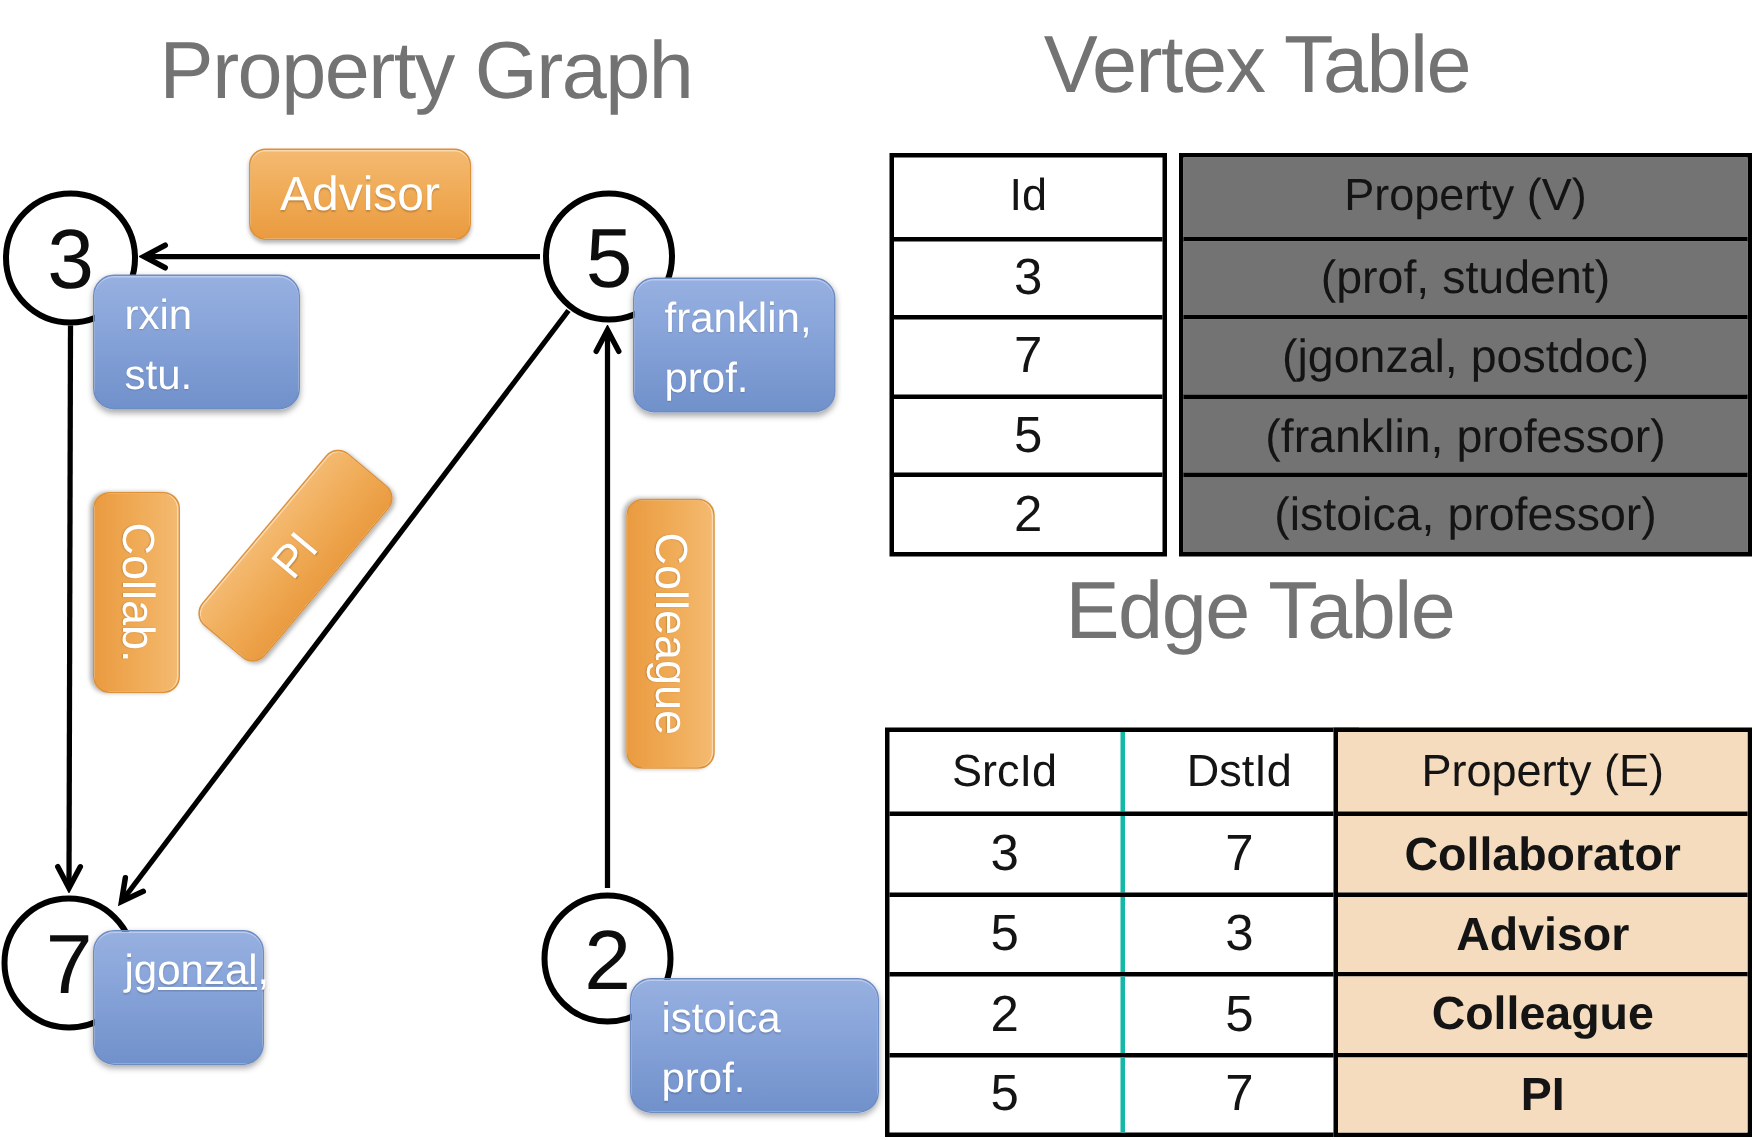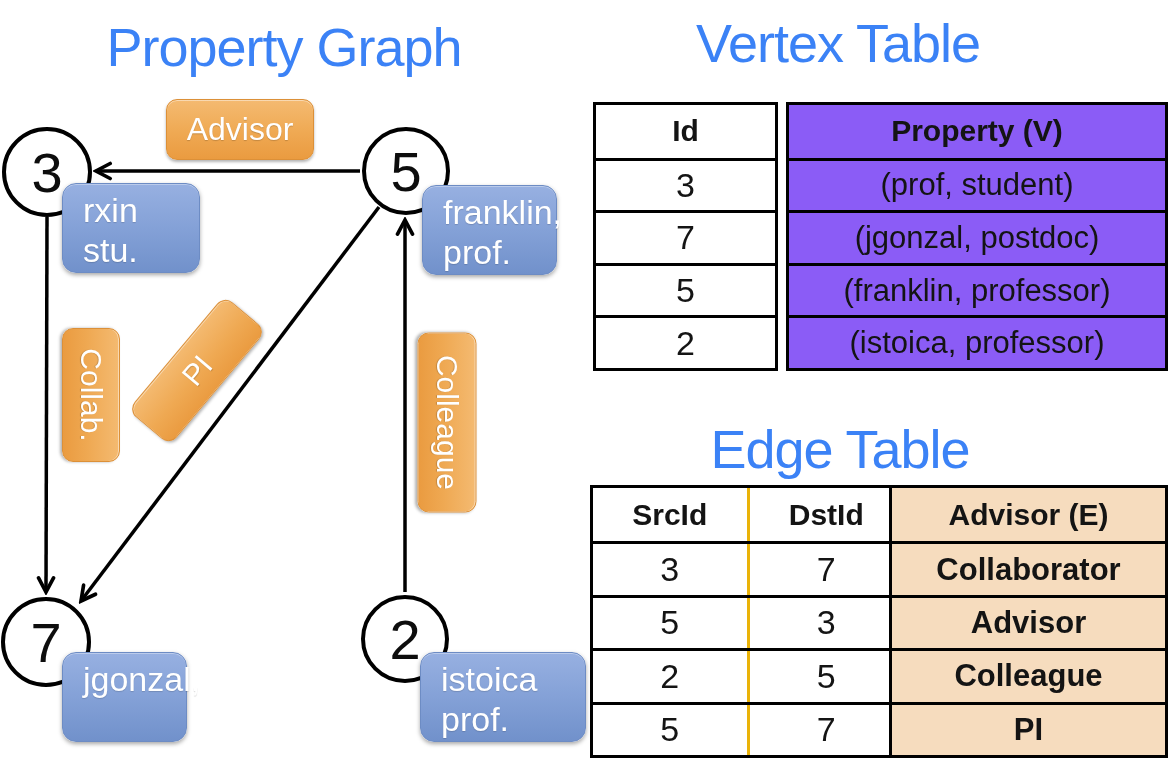--- a/index.html
+++ b/index.html
@@ -2,21 +2,21 @@
 <html><head>
 <meta charset="utf-8">
 <style>
   html,body{margin:0;padding:0;background:#fff;}
   #stage{
     position:relative;width:1170px;height:760px;background:#ffffff;
     font-family:"Liberation Sans", sans-serif;overflow:hidden;color:#111;
   }
   .title{
     position:absolute;transform:translateX(-50%);
-    font-size:54px;color:#3b82f6;white-space:nowrap;letter-spacing:-1px;
+    font-size:54px;color:#737373;white-space:nowrap;letter-spacing:-1px;
   }
   
   #edge-svg{position:absolute;left:0;top:0;z-index:1;}
   
   .node{
     position:absolute;border-radius:50%;background:#fff;border:4px solid #000;
     display:flex;align-items:center;justify-content:center;z-index:2;box-sizing:border-box;
   }
   .node span{font-size:56px;color:#0d0d0d;}
   
@@ -27,48 +27,48 @@
     box-shadow:inset 0 1px 0 rgba(255,255,255,.45), 0 2px 3px rgba(0,0,0,.3);
     display:flex;align-items:center;justify-content:center;
     color:#fff;font-size:30px;text-shadow:0 1px 1px rgba(0,0,0,.18);
   }
   
   .vbox{
     position:absolute;z-index:4;border-radius:14px;box-sizing:border-box;
     background:linear-gradient(180deg,#97b0e1 0%,#84a1d7 50%,#7191cb 100%);
     border:1px solid #6d8cc4;
     box-shadow:inset 0 1px 0 rgba(255,255,255,.35), 0 2px 4px rgba(0,0,0,.35);
-    color:#fff;font-size:34px;line-height:40px;padding:6px 0 0 20px;
+    color:#fff;font-size:28px;line-height:40px;padding:6px 0 0 20px;
     text-shadow:0 1px 1px rgba(0,0,0,.15);
   }
   
   .tbl{
     position:absolute;box-sizing:border-box;border:3px solid #000;background:#fff;
     display:grid;grid-template-rows:repeat(5,1fr);z-index:2;
   }
   .tbl .row{display:flex;align-items:center;justify-content:center;box-sizing:border-box;}
   .tbl .row + .row{border-top:3px solid #000;}
   .tbl .cell{
     flex:1;height:100%;display:flex;align-items:center;justify-content:center;
     box-sizing:border-box;font-size:31px;color:#141414;
   }
   .tbl .cell.num{font-size:34px;}
-  .tbl .hdr{font-weight:bold;font-size:30px;}
-  .cell.c-divider{border-left:3px solid #eab308;}
-  .fill-v{background:#8b5cf6;}
+  .tbl .hdr{font-weight:normal;font-size:30px;}
+  .cell.c-divider{border-left:3px solid #14b8a6;}
+  .fill-v{background:#737373;}
   .fill-e{background:#f6dcbe;font-weight:bold;}
 </style>
 </head>
 <body>
 
 <div id="stage">
 
   <div class="title" style="left:284px;top:16px;">Property Graph</div>
   <div class="title" style="left:838px;top:12px;">Vertex Table</div>
-  <div class="title" style="left:840px;top:418px;">Edge Table</div>
+  <div class="title" style="left:840px;top:376px;">Edge Table</div>
 
   <svg id="edge-svg" width="585" height="760" viewBox="0 0 585 760">
     <defs>
       <marker id="arrow" viewBox="0 0 12 12" refX="10" refY="6" markerWidth="20" markerHeight="20" markerUnits="userSpaceOnUse" orient="auto">
         <path d="M1.5,1.5 L10,6 L1.5,10.5" fill="none" stroke="#000" stroke-width="2.2" stroke-linecap="round"></path>
       </marker>
     </defs>
     <line x1="360" y1="171" x2="96" y2="171" stroke="#000" stroke-width="3.5" marker-end="url(#arrow)"></line>
     <line x1="47" y1="217" x2="46" y2="592" stroke="#000" stroke-width="3.5" marker-end="url(#arrow)"></line>
     <line x1="379" y1="207" x2="81" y2="601" stroke="#000" stroke-width="3.5" marker-end="url(#arrow)"></line>
@@ -94,21 +94,21 @@
   <div class="elabel" style="left:357px;top:393px;width:180px;height:59px;transform:rotate(90deg);">Colleague</div>
 
   <div class="vbox" style="left:62px;top:183px;width:138px;height:90px;">
     <div>rxin</div>
     <div>stu.</div>
   </div>
   <div class="vbox" style="left:422px;top:185px;width:135px;height:90px;">
     <div>franklin,</div>
     <div>prof.</div>
   </div>
-  <div class="vbox" style="left:62px;top:652px;width:125px;height:90px;">
+  <div class="vbox" style="left:62px;top:620px;width:114px;height:90px;text-decoration:underline;">
     <div>jgonzal,</div>
   </div>
   <div class="vbox" style="left:420px;top:652px;width:166px;height:90px;">
     <div>istoica</div>
     <div>prof.</div>
   </div>
 
   <div class="tbl" style="left:593px;top:102px;width:185px;height:269px;">
     <div class="row">
         <div class="cell hdr">Id</div>
@@ -163,21 +163,21 @@
       <div class="cell num c-divider">5</div>
     </div>
     <div class="row">
       <div class="cell num">5</div>
       <div class="cell num c-divider">7</div>
     </div>
   </div>
 
   <div class="tbl" style="left:889px;top:485px;width:279px;height:273px;">
     <div class="row">
-        <div class="cell hdr fill-e">Advisor (E)</div>
+        <div class="cell hdr fill-e">Property (E)</div>
       </div>
     <div class="row">
         <div class="cell fill-e">Collaborator</div>
       </div>
     <div class="row">
         <div class="cell fill-e">Advisor</div>
       </div>
     <div class="row">
         <div class="cell fill-e">Colleague</div>
       </div>

